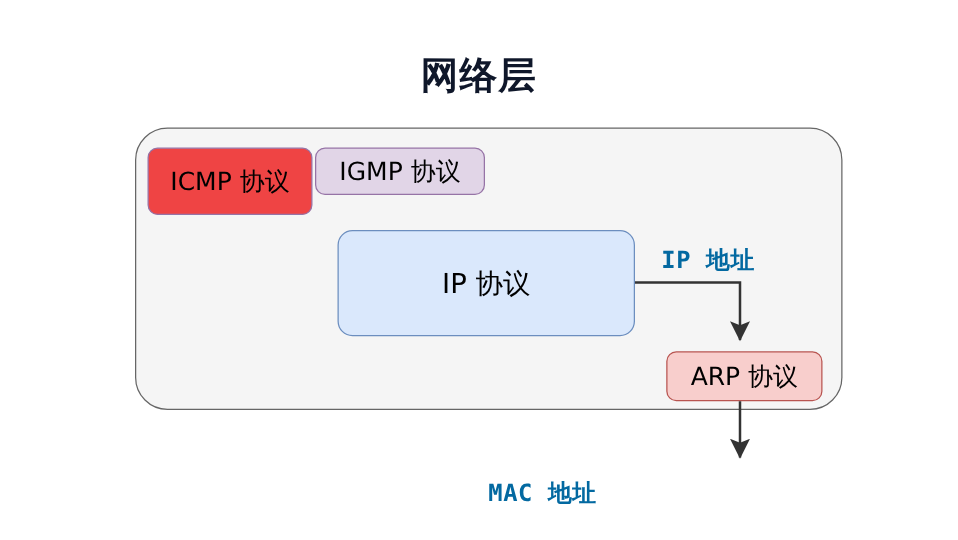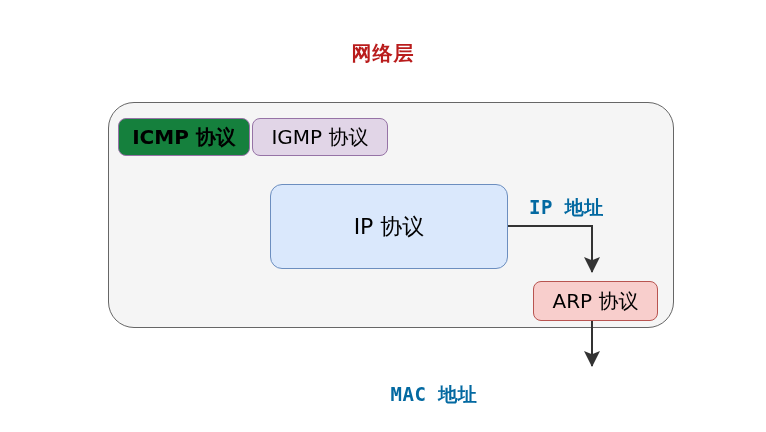--- a/index.html
+++ b/index.html
@@ -24,23 +24,23 @@
   }
 
   
   .title {
     position: absolute;
     left: 0;
     top: 40px;
     width: 766px;
     text-align: center;
     font-family: "DejaVu Sans", "Liberation Sans", sans-serif;
-    font-size: 20px;
+    font-size: 30px;
     font-weight: bold;
-    color: #b91c1c;
+    color: #0f172a;
     letter-spacing: 1px;
     white-space: nowrap;
   }
 
   
   .layer-box {
     position: absolute;
     left: 108px;
     top: 102px;
     width: 566px;
@@ -63,25 +63,24 @@
     border-radius: 8px;
     color: #000000;
     white-space: nowrap;
     font-family: "DejaVu Sans", "Liberation Sans", sans-serif;
   }
 
   .node-icmp {
     left: 118px;
     top: 118px;
     width: 132px;
-    height: 38px;
-    background: #15803d;
+    height: 54px;
+    background: #ef4444;
     border-color: #9673a6;
     font-size: 20px;
-    font-weight: bold;
   }
 
   .node-igmp {
     left: 252px;
     top: 118px;
     width: 136px;
     height: 38px;
     background: #e1d5e7;
     border-color: #9673a6;
     font-size: 20px;

